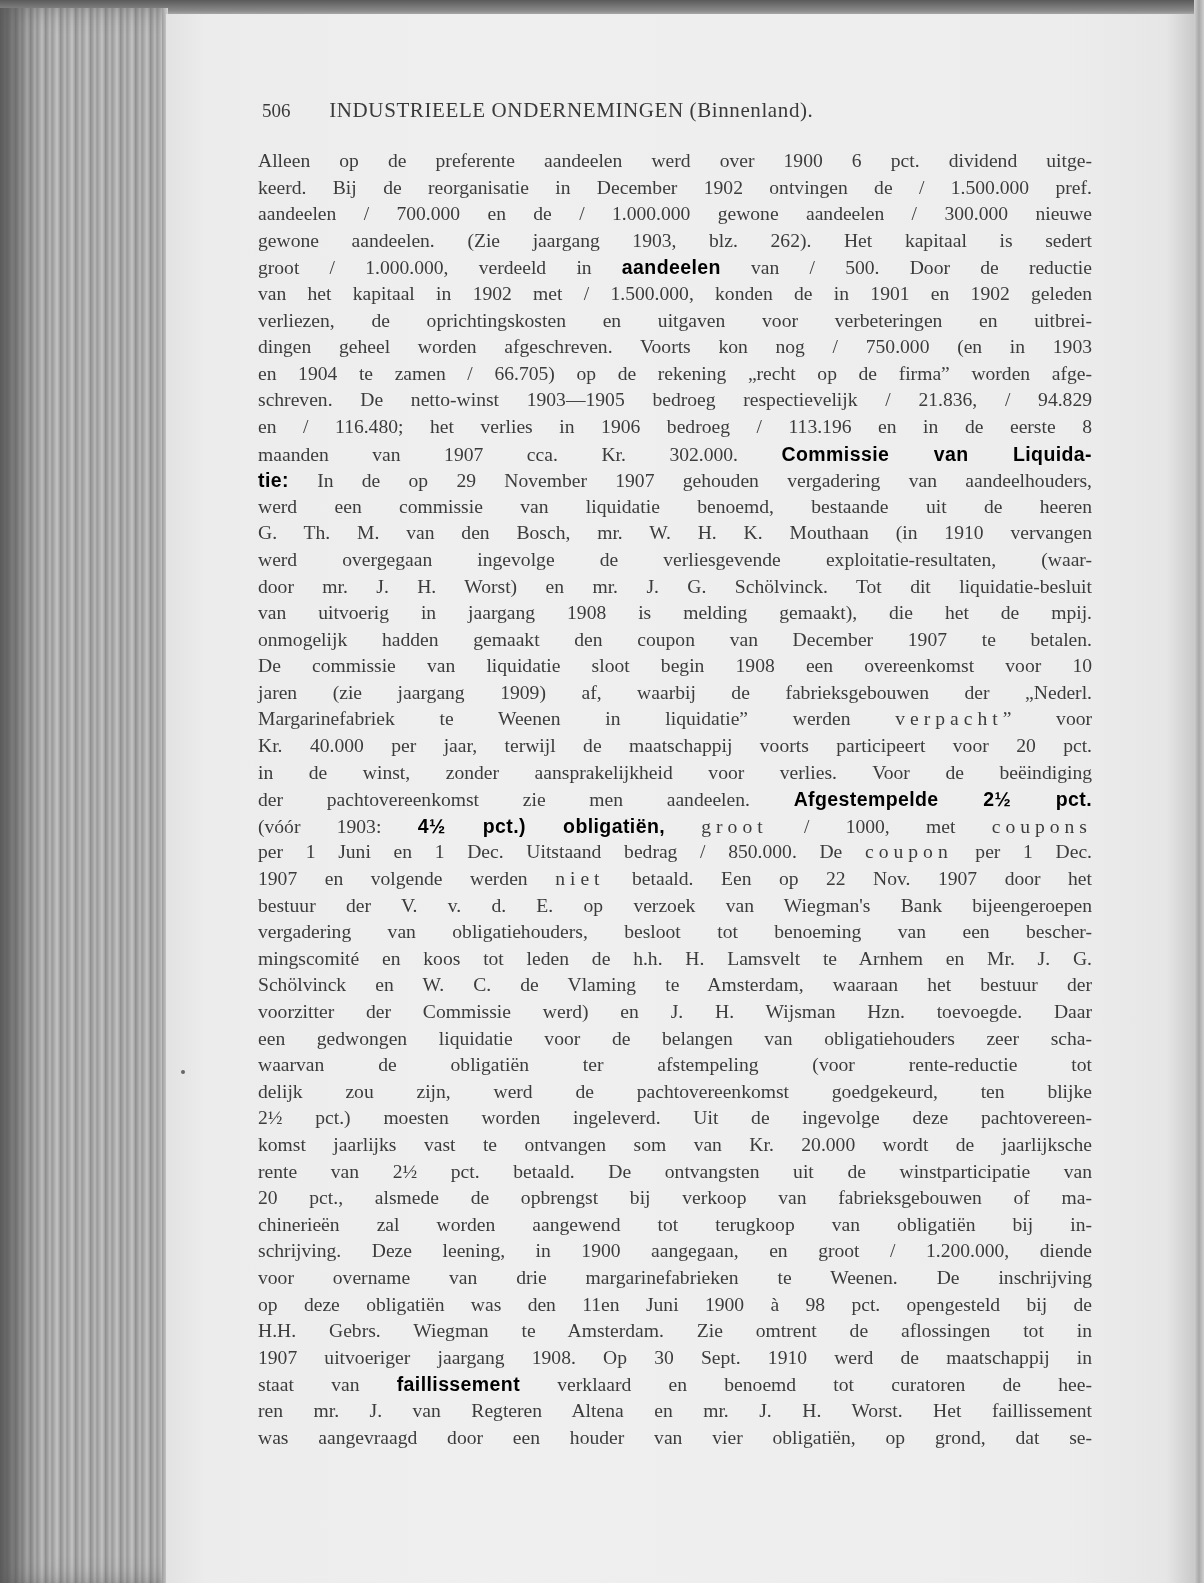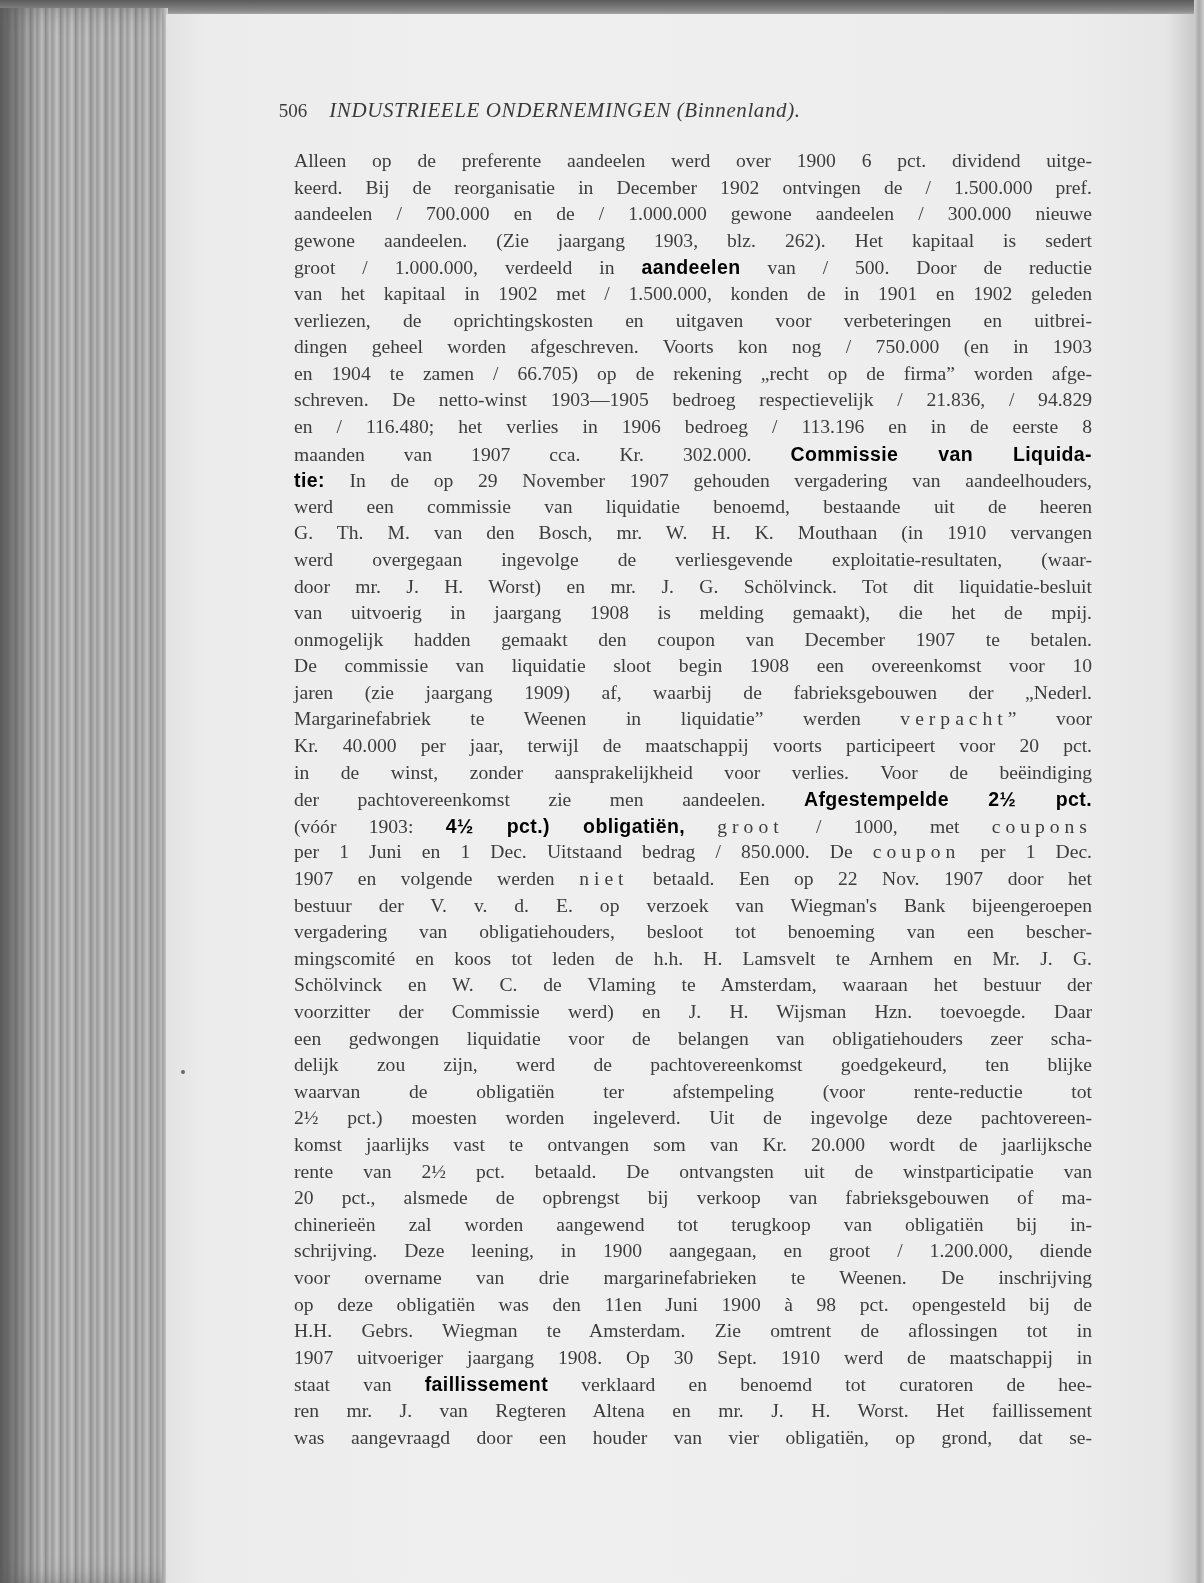--- a/index.html
+++ b/index.html
@@ -29,30 +29,29 @@
     background:linear-gradient(90deg,#e2e2e2 0px,#ececec 40px,#efefef 300px,#ededed 900px,#e6e6e6 1000px,#c8c8c8 1030px);
   }
   .right-edge {
     position:absolute; right:0; top:0; width:10px; height:1583px;
     background:linear-gradient(90deg,#d0d0d0,#a8a8a8,#cfcfcf);
   }
   .running-head {
     position:absolute; left:262px; top:98px; width:840px;
     font-size:21px; color:#3a3a3a; white-space:nowrap;
   }
-  .running-head .pageno { display:inline-block; width:62px; font-size:19px;text-align:center; }
-  .running-head .title { font-style:italic; letter-spacing:0.6px; }
+  .running-head .pageno { display:inline-block; width:62px; font-size:19px; }
+  .running-head .title { letter-spacing:0.6px; }
   .body-text {
     position:absolute; left:258px; top:148px; width:834px;
     font-size:19.6px; line-height:26.6px; color:#3c3c3c;
   }
   .line {
     display:block; white-space:nowrap; text-align:justify; text-align-last:justify;
     height:26.6px;
-    margin-left:36px;
   }
   .bold {
     font-family:"Liberation Sans","DejaVu Sans",sans-serif; font-weight:bold;
     color:#000000; font-size:19.5px; letter-spacing:0.4px;
   }
   .spaced { letter-spacing:5px; }
   .margin-dot {
     position:absolute; left:181px; top:1070px; width:4px; height:4px;
     background:#666; border-radius:50%;
   }
@@ -99,22 +98,22 @@
     <span class="line"><span>der pachtovereenkomst zie men aandeelen. </span><span class="bold">Afgestempelde 2½ pct.</span></span>
     <span class="line"><span>(vóór 1903: </span><span class="bold">4½ pct.) obligatiën,</span><span> </span><span class="spaced">groot</span><span> / 1000, met </span><span class="spaced">coupons</span></span>
     <span class="line"><span>per 1 Juni en 1 Dec. Uitstaand bedrag / 850.000. De </span><span class="spaced">coupon</span><span> per 1 Dec.</span></span>
     <span class="line"><span>1907 en volgende werden </span><span class="spaced">niet</span><span> betaald. Een op 22 Nov. 1907 door het</span></span>
     <span class="line"><span>bestuur der V. v. d. E. op verzoek van Wiegman's Bank bijeengeroepen</span></span>
     <span class="line"><span>vergadering van obligatiehouders, besloot tot benoeming van een bescher-</span></span>
     <span class="line"><span>mingscomité en koos tot leden de h.h. H. Lamsvelt te Arnhem en Mr. J. G.</span></span>
     <span class="line"><span>Schölvinck en W. C. de Vlaming te Amsterdam, waaraan het bestuur der</span></span>
     <span class="line"><span>voorzitter der Commissie werd) en J. H. Wijsman Hzn. toevoegde. Daar</span></span>
     <span class="line"><span>een gedwongen liquidatie voor de belangen van obligatiehouders zeer scha-</span></span>
+    <span class="line"><span>waarvan de obligatiën ter afstempeling (voor rente-reductie tot</span></span>
     <span class="line"><span>delijk zou zijn, werd de pachtovereenkomst goedgekeurd, ten blijke</span></span>
-    <span class="line"><span>waarvan de obligatiën ter afstempeling (voor rente-reductie tot</span></span>
     <span class="line"><span>2½ pct.) moesten worden ingeleverd. Uit de ingevolge deze pachtovereen-</span></span>
     <span class="line"><span>komst jaarlijks vast te ontvangen som van Kr. 20.000 wordt de jaarlijksche</span></span>
     <span class="line"><span>rente van 2½ pct. betaald. De ontvangsten uit de winstparticipatie van</span></span>
     <span class="line"><span>20 pct., alsmede de opbrengst bij verkoop van fabrieksgebouwen of ma-</span></span>
     <span class="line"><span>chinerieën zal worden aangewend tot terugkoop van obligatiën bij in-</span></span>
     <span class="line"><span>schrijving. Deze leening, in 1900 aangegaan, en groot / 1.200.000, diende</span></span>
     <span class="line"><span>voor overname van drie margarinefabrieken te Weenen. De inschrijving</span></span>
     <span class="line"><span>op deze obligatiën was den 11en Juni 1900 à 98 pct. opengesteld bij de</span></span>
     <span class="line"><span>H.H. Gebrs. Wiegman te Amsterdam. Zie omtrent de aflossingen tot in</span></span>
     <span class="line"><span>1907 uitvoeriger jaargang 1908. Op 30 Sept. 1910 werd de maatschappij in</span></span>

